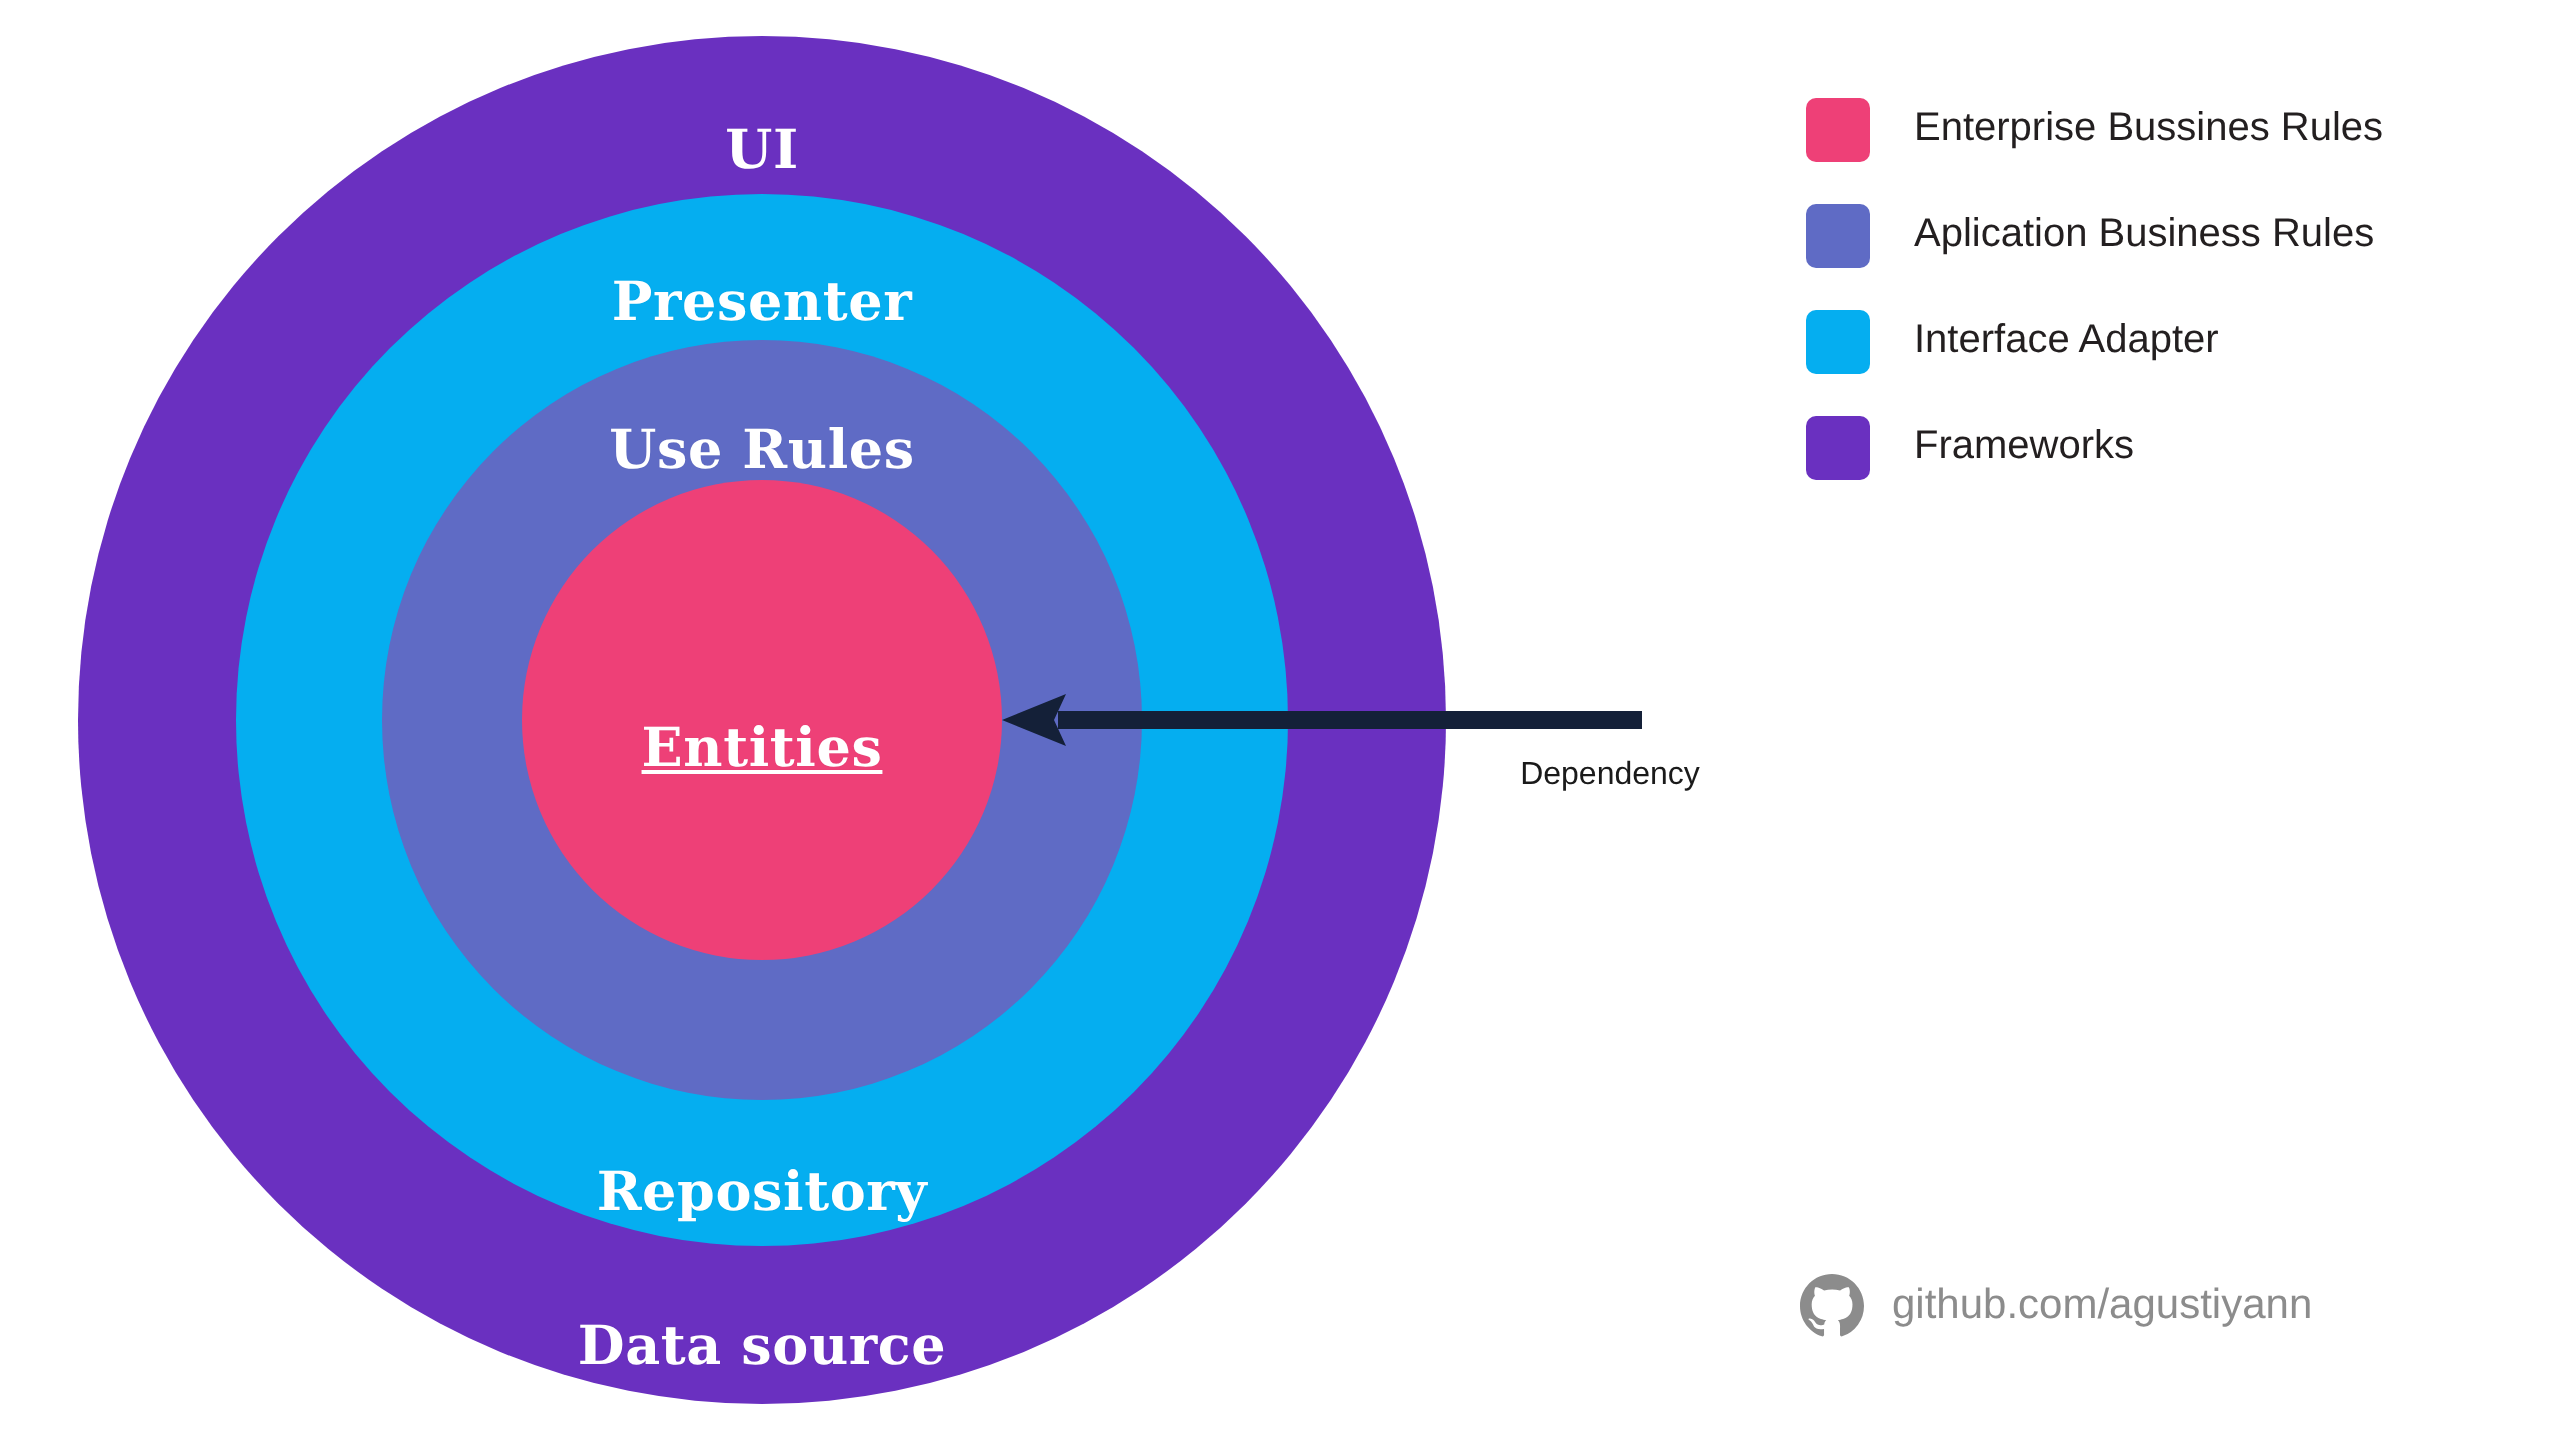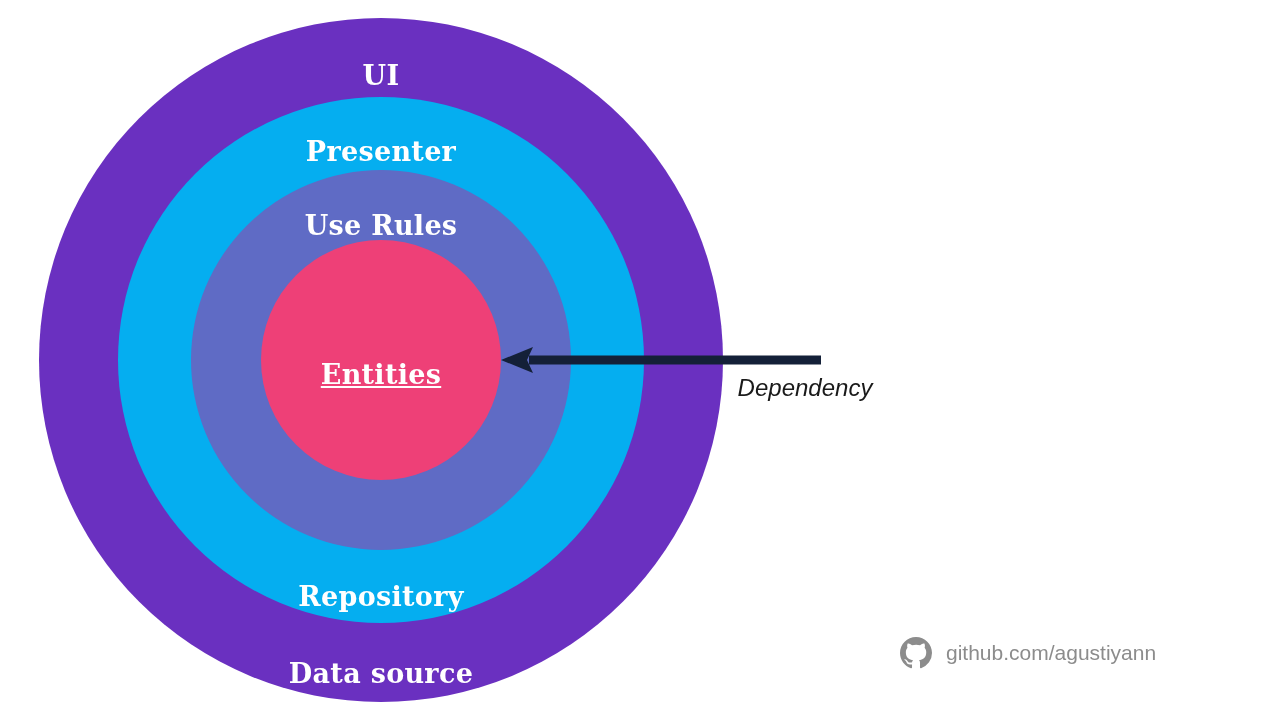--- a/index.html
+++ b/index.html
@@ -69,24 +69,23 @@
     width: 340px;
     height: 44px;
   }
   .arrow-caption {
     position: absolute;
     left: 702px;
     top: 374px;
     width: 206px;
     text-align: center;
     font-family: "Liberation Sans", sans-serif;
-    font-size: 24px;
+    font-size: 16px;
     line-height: 27px;
     color: #1a1a1a;
-    font-style: italic;
   }
 
   
   .legend {
     position: absolute;
     left: 903px;
     top: 38px;
     width: 360px;
   }
   .legend-row {
@@ -153,20 +152,42 @@
     <svg width="340" height="44" viewBox="0 0 340 44">
       <line id="arrow-shaft" x1="34" y1="20" x2="326" y2="20" stroke="#142038" stroke-width="9" stroke-linecap="butt"></line>
       <polygon id="arrow-head" points="6,20 38,7 32,20 38,33" fill="#142038"></polygon>
     </svg>
   </div>
 
   <div class="arrow-caption" style="color: rgb(26, 26, 26);">
     <div>Dependency</div>
   </div>
 
+  <div class="legend">
+
+    <div class="legend-row">
+      <span class="legend-swatch" id="sw0" style="background: rgb(238, 64, 119);"></span>
+      <span class="legend-label">Enterprise Bussines Rules</span>
+    </div>
+
+    <div class="legend-row">
+      <span class="legend-swatch" id="sw1" style="background: rgb(95, 107, 197);"></span>
+      <span class="legend-label">Aplication Business Rules</span>
+    </div>
+
+    <div class="legend-row">
+      <span class="legend-swatch" id="sw2" style="background: rgb(5, 174, 240);"></span>
+      <span class="legend-label">Interface Adapter</span>
+    </div>
+
+    <div class="legend-row">
+      <span class="legend-swatch" id="sw3" style="background: rgb(106, 48, 192);"></span>
+      <span class="legend-label">Frameworks</span>
+    </div>
+  </div>
 
   <div class="credit">
     <span class="credit-icon">
       <svg width="32" height="32" viewBox="0 0 16 16" aria-hidden="true">
         <path fill="#8c8c8c" d="M8 0C3.58 0 0 3.58 0 8c0 3.54 2.29 6.53 5.47 7.59.4.07.55-.17.55-.38
           0-.19-.01-.82-.01-1.49-2.01.37-2.53-.49-2.69-.94-.09-.23-.48-.94-.82-1.13-.28-.15-.68-.52-.01-.53.63-.01
           1.08.58 1.23.82.72 1.21 1.87.87 2.33.66.07-.52.28-.87.51-1.07-1.78-.2-3.64-.89-3.64-3.95
           0-.87.31-1.59.82-2.15-.08-.2-.36-1.02.08-2.12 0 0 .67-.21 2.2.82.64-.18 1.32-.27
           2-.27s1.36.09 2 .27c1.53-1.04 2.2-.82 2.2-.82.44 1.1.16 1.92.08 2.12.51.56.82 1.27.82
           2.15 0 3.07-1.87 3.75-3.65 3.95.29.25.54.73.54 1.48 0 1.07-.01 1.93-.01 2.2 0

